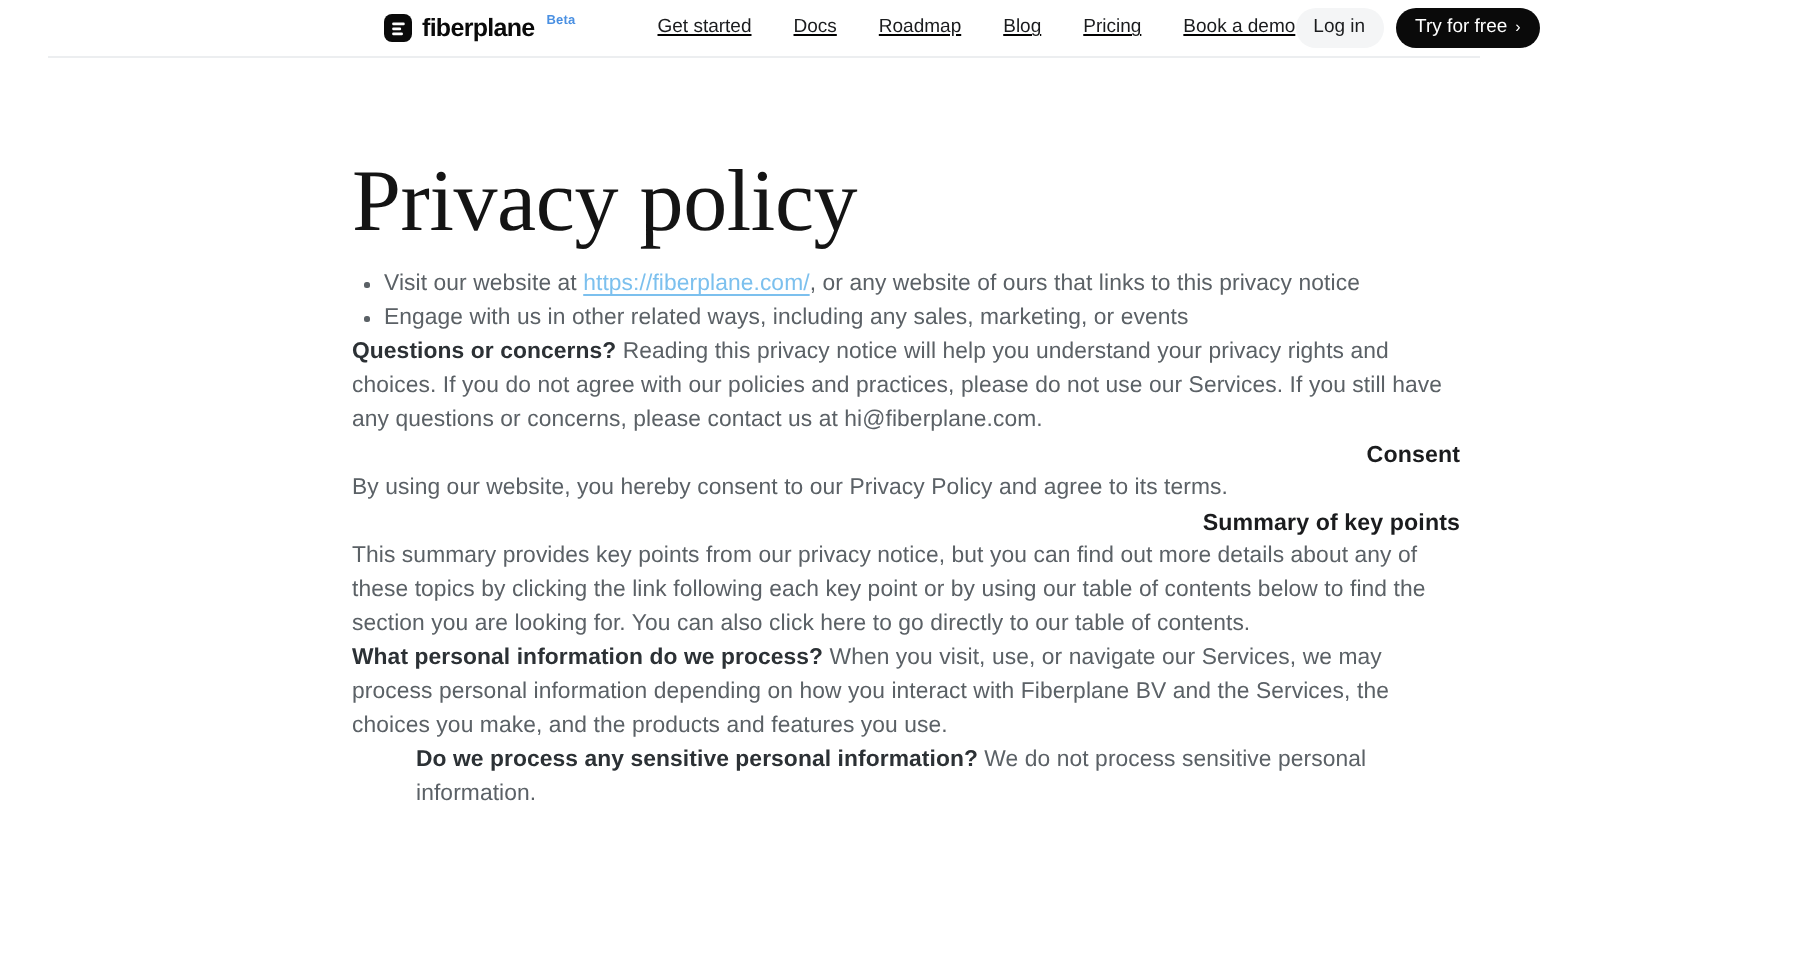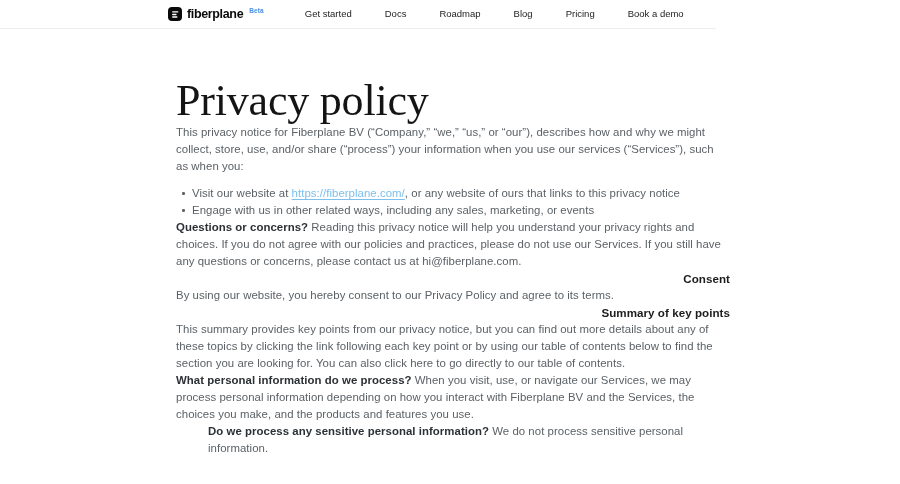--- a/index.html
+++ b/index.html
@@ -15,20 +15,21 @@
 
   
   .site-header {
     position: relative;
     height: 29px;
     width: 716px;
     background: #ffffff;
     border-bottom: 1px solid #eceef0;
     display: flex;
     align-items: center;
+    margin-left: 24px;
   }
   .header-inner {
     display: flex;
     align-items: center;
     width: 100%;
     padding: 0 170px 0 168px;
   }
 
   
   .brand {
@@ -64,22 +65,23 @@
     align-self: flex-start;
     margin-top: 1px;
     margin-left: 1px;
     letter-spacing: 0.1px;
   }
 
   
   .main-nav {
     display: flex;
     align-items: flex-start;
-    gap: 33px;
+    gap: 21px;
     margin-left: 41px;
+    text-decoration: underline;
   }
   .nav-link {
     font-size: 9.5px;
     color: #1b1c1e;
     text-decoration: none;
     line-height: 1;
     white-space: nowrap;
   }
 
   .header-actions {
@@ -210,29 +212,35 @@
 
     <nav class="main-nav">
       <a class="nav-link" href="#">Get started</a>
       <a class="nav-link" href="#">Docs</a>
       <a class="nav-link" href="#">Roadmap</a>
       <a class="nav-link" href="#">Blog</a>
       <a class="nav-link" href="#">Pricing</a>
       <a class="nav-link" href="#">Book a demo</a>
     </nav>
 
+    <div class="header-actions">
+      <a class="btn-login" href="#">Log in</a>
+      <a class="btn-try" href="#">
+        <span>Try for free</span>
+        <span class="chev">›</span>
+      </a>
+    </div>
 
   </div>
 </header>
 
 <main class="page">
 
   <h1 class="page-title">Privacy policy</h1>
 
-  <p class="body intro">This privacy notice for Fiberplane BV (“Company,” “we,” “us,” or “our”), describes how and why we might collect, store, use, and/or share (“process”) your information when you use our services (“Services”), such as when you:</p>
 
   <ul class="bullets">
     <li><span>Visit our website at </span><a class="inline-link" href="#">https://fiberplane.com/</a><span>, or any website of ours that links to this privacy notice</span></li>
     <li><span>Engage with us in other related ways, including any sales, marketing, or events</span></li>
   </ul>
 
   <p class="body questions"><span class="lead">Questions or concerns?</span><span> Reading this privacy notice will help you understand your privacy rights and choices. If you do not agree with our policies and practices, please do not use our Services. If you still have any questions or concerns, please contact us at hi@fiberplane.com.</span></p>
 
   <h2 class="section-heading h-consent">Consent</h2>
   <p class="body p-consent">By using our website, you hereby consent to our Privacy Policy and agree to its terms.</p>

